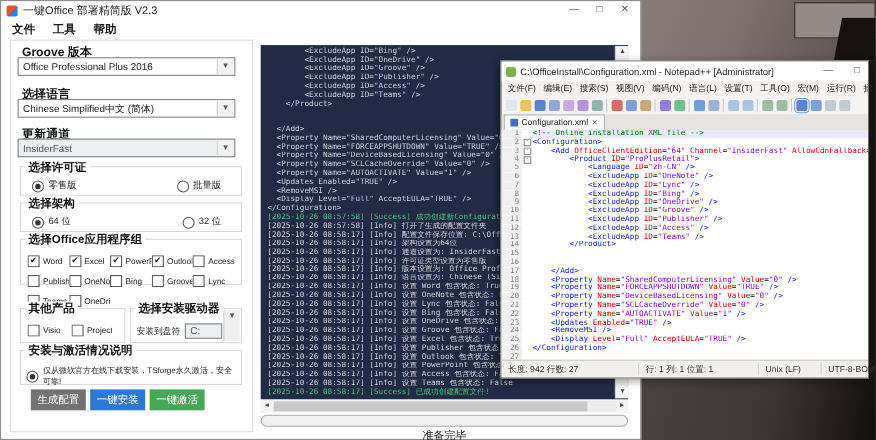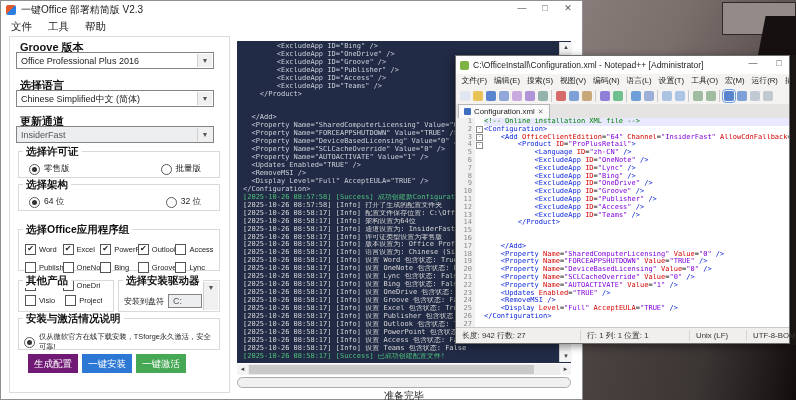--- a/index.html
+++ b/index.html
@@ -21,21 +21,21 @@
   #main-win{position:absolute;left:0;top:0;width:583px;height:400px;background:#fff;
     border:1px solid #8f8f8f;box-sizing:border-box;}
   .m-title{position:absolute;left:0;top:0;right:0;height:18px;display:flex;align-items:center;
     padding-left:5px;font-size:10px;color:#222;}
   .app-ico{width:10px;height:10px;margin-right:5px;border-radius:2px;
     background:linear-gradient(135deg,#e05a2b 0 50%,#2b7de0 50% 100%);}
   .m-controls{position:absolute;right:8px;top:2px;display:flex;gap:11px;}
   .wc{font-size:9px;color:#555;width:12px;text-align:center;cursor:default;}
   #main-menubar{position:absolute;left:2px;top:18px;right:0;height:15px;display:flex;
     align-items:center;font-size:10.5px;color:#1a1a1a;}
-  .mitem{padding:1px 8px;}
+  .mitem{padding:1px 8px;font-weight:bold;}
   #main-panel{position:absolute;left:8px;top:35px;width:221px;height:357px;
     border:1px solid #dcdcdc;box-sizing:border-box;background:#fff;}
   .flabel{position:absolute;left:10px;font-size:11px;font-weight:bold;color:#111;}
   .combo{position:absolute;left:6px;width:198px;height:17px;border:1px solid #848484;
     background:#fff;font-size:9px;color:#222;line-height:16px;padding-left:4px;box-sizing:border-box;}
   .combo .arrow{position:absolute;right:1px;top:1px;bottom:1px;width:14px;background:#f0f0f0;
     border-left:1px solid #cfcfcf;font-size:7px;color:#555;text-align:center;line-height:14px;}
   .combo.dis{background:#eceef0;color:#555;}
   .grp{position:absolute;left:8px;width:202px;border:1px solid #d9d9d9;box-sizing:border-box;}
   .grp .leg{position:absolute;left:4px;top:-7px;background:#fff;padding:0 3px;
@@ -184,21 +184,21 @@
               <span class="radio sel"></span>
               <span class="rlbl">64 位</span>
             </span>
             <span class="ropt">
               <span class="radio"></span>
               <span class="rlbl">32 位</span>
             </span>
           </div>
       </div>
 
-      <div class="grp" style="top:192px;height:42px">
+      <div class="grp" style="top:180px;height:42px">
         <span class="leg">选择Office应用程序组</span>
         <div id="apps-grid" class="cgrid">
             <span class="copt">
               <span class="box">✔</span>
               <span class="clbl">Word</span>
             </span>
             <span class="copt">
               <span class="box">✔</span>
               <span class="clbl">Excel</span>
             </span>
@@ -272,21 +272,21 @@
 
       <div class="grp" style="top:281px;height:32px">
         <span class="leg">安装与激活情况说明</span>
         <div class="note">
           <span class="radio sel" style="margin-right:4px"></span>
           <span>仅从微软官方在线下载安装，TSforge永久激活，安全可靠!</span>
         </div>
       </div>
 
       <div id="btn-row">
-          <div class="btn" style="left: 18px; background: #701a75;">生成配置</div>
+          <div class="btn" style="left: 18px; background: #737373;">生成配置</div>
           <div class="btn" style="left: 72px; background: rgb(45, 120, 212);">一键安装</div>
           <div class="btn" style="left: 126px; background: rgb(70, 168, 85);">一键激活</div>
         </div>
     </div>
 
     <div id="console">
         <div class="cline cl-xml">        &lt;ExcludeApp ID="Bing" /&gt;</div>
         <div class="cline cl-xml">        &lt;ExcludeApp ID="OneDrive" /&gt;</div>
         <div class="cline cl-xml">        &lt;ExcludeApp ID="Groove" /&gt;</div>
         <div class="cline cl-xml">        &lt;ExcludeApp ID="Publisher" /&gt;</div>

